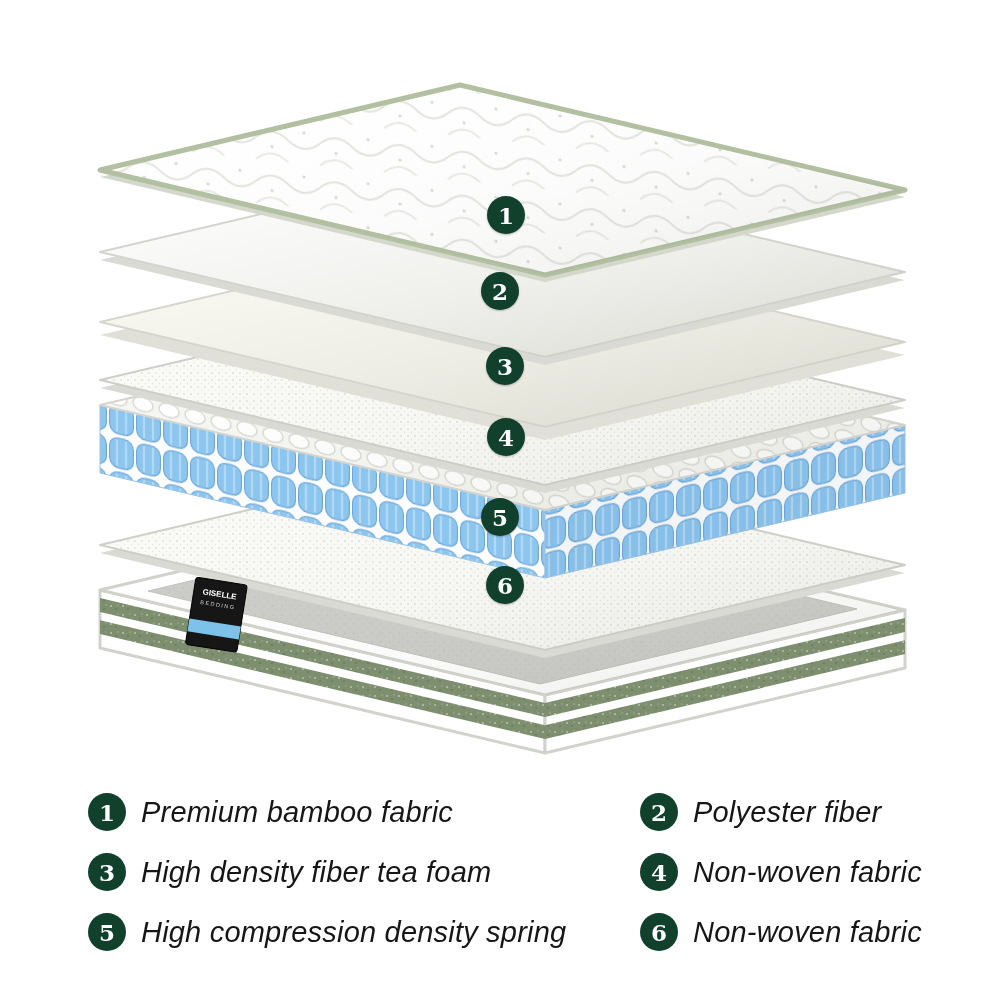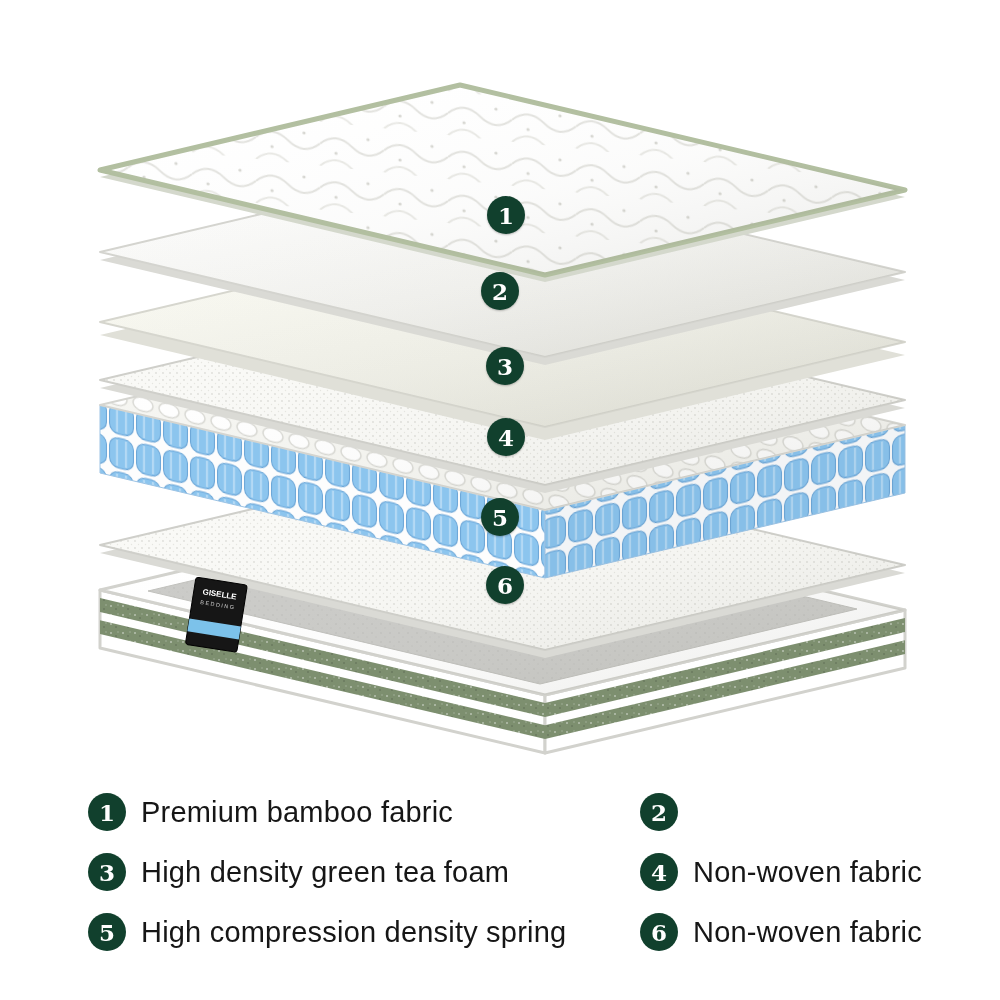--- a/index.html
+++ b/index.html
@@ -19,21 +19,21 @@
     position:absolute; left:88px; right:36px; top:792px;
     display:grid; grid-template-columns:552px 1fr; row-gap:20px;
   }
   .legend-item { display:flex; align-items:center; gap:15px; height:40px; }
   .legend-badge {
     width:38px; height:38px; flex:0 0 38px; border-radius:50%;
     background:var(--badge-green,#11402d); color:#ffffff;
     display:flex; align-items:center; justify-content:center;
     font-family:"DejaVu Serif",serif; font-weight:700; font-size:23px;
   }
-  .legend-label { font-size:29px; color:var(--text-dark,#161616); letter-spacing:0.2px; white-space:nowrap; }
+  .legend-label { font-size:29px; color:var(--text-dark,#161616); letter-spacing:0.2px; white-space:nowrap;font-style:italic; }
 
   
   .pocket { fill:var(--spring-blue,#8cc5ee); }
   .stripe-green-fill { fill:var(--stripe-green,#7d8f6f); }
   .edge-green-stroke { stroke:var(--edge-green,#b2bfa0); }
   .tag-blue-fill { fill:var(--tag-blue,#7cc2ea); }
 </style>
 </head>
 <body>
 
@@ -164,24 +164,25 @@
   <div class="badge" style="left:481px;top:498px;">5</div>
   <div class="badge" style="left:486px;top:566px;">6</div>
 
   <div class="legend">
     <div class="legend-item">
       <span class="legend-badge">1</span>
       <span class="legend-label">Premium bamboo fabric</span>
     </div>
     <div class="legend-item">
       <span class="legend-badge">2</span>
+      <span class="legend-label">Polyester fiber</span>
     </div>
     <div class="legend-item">
       <span class="legend-badge">3</span>
-      <span class="legend-label">High density green tea foam</span>
+      <span class="legend-label">High density fiber tea foam</span>
     </div>
     <div class="legend-item">
       <span class="legend-badge">4</span>
       <span class="legend-label">Non-woven fabric</span>
     </div>
     <div class="legend-item">
       <span class="legend-badge">5</span>
       <span class="legend-label">High compression density spring</span>
     </div>
     <div class="legend-item">

